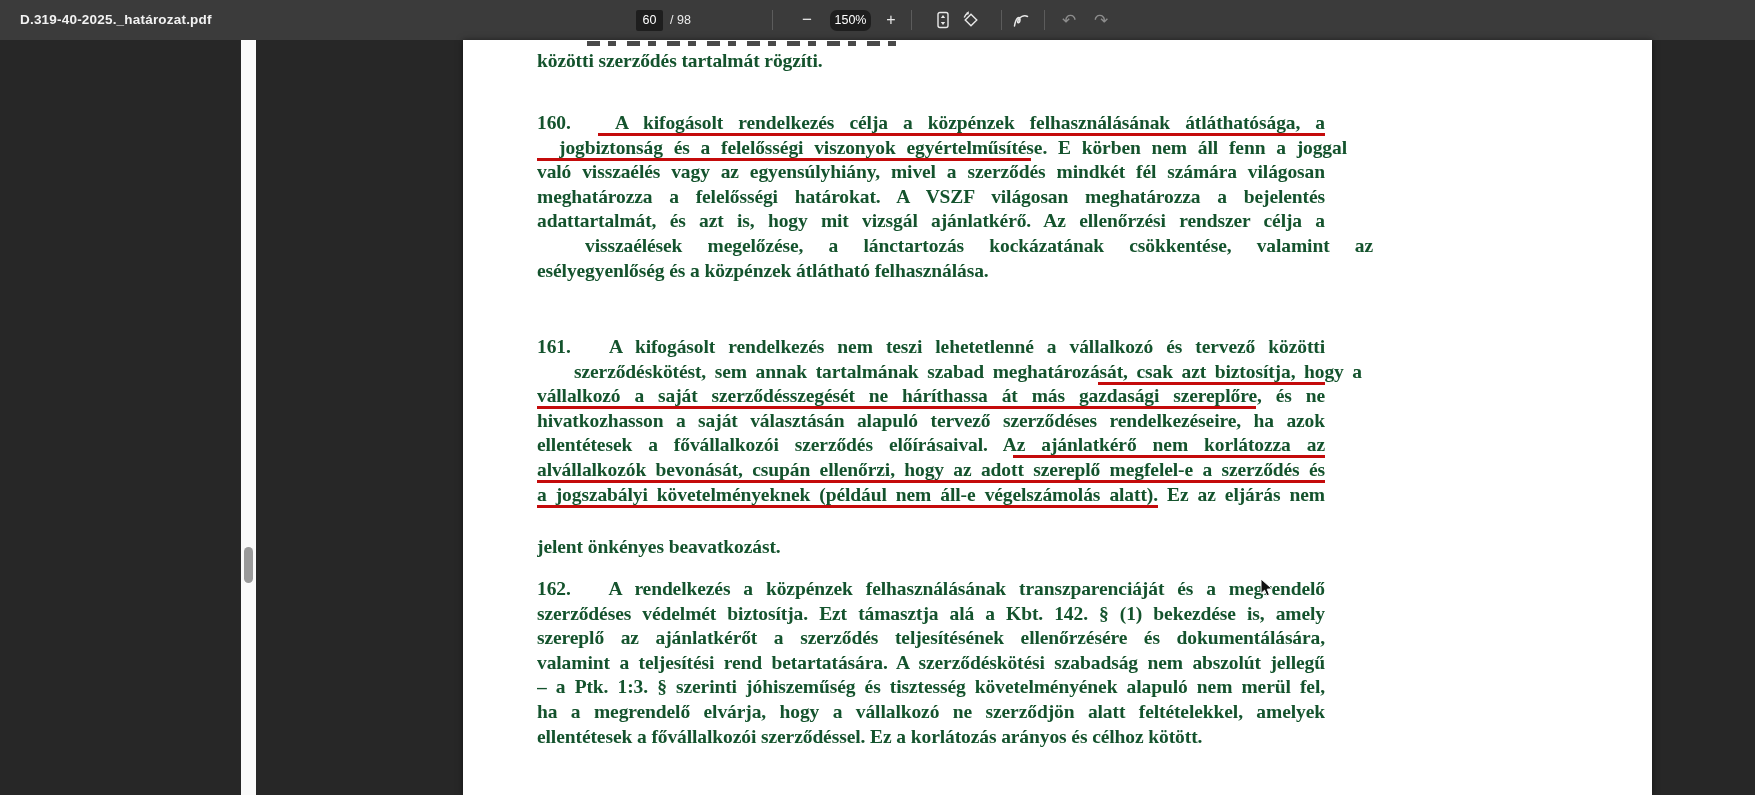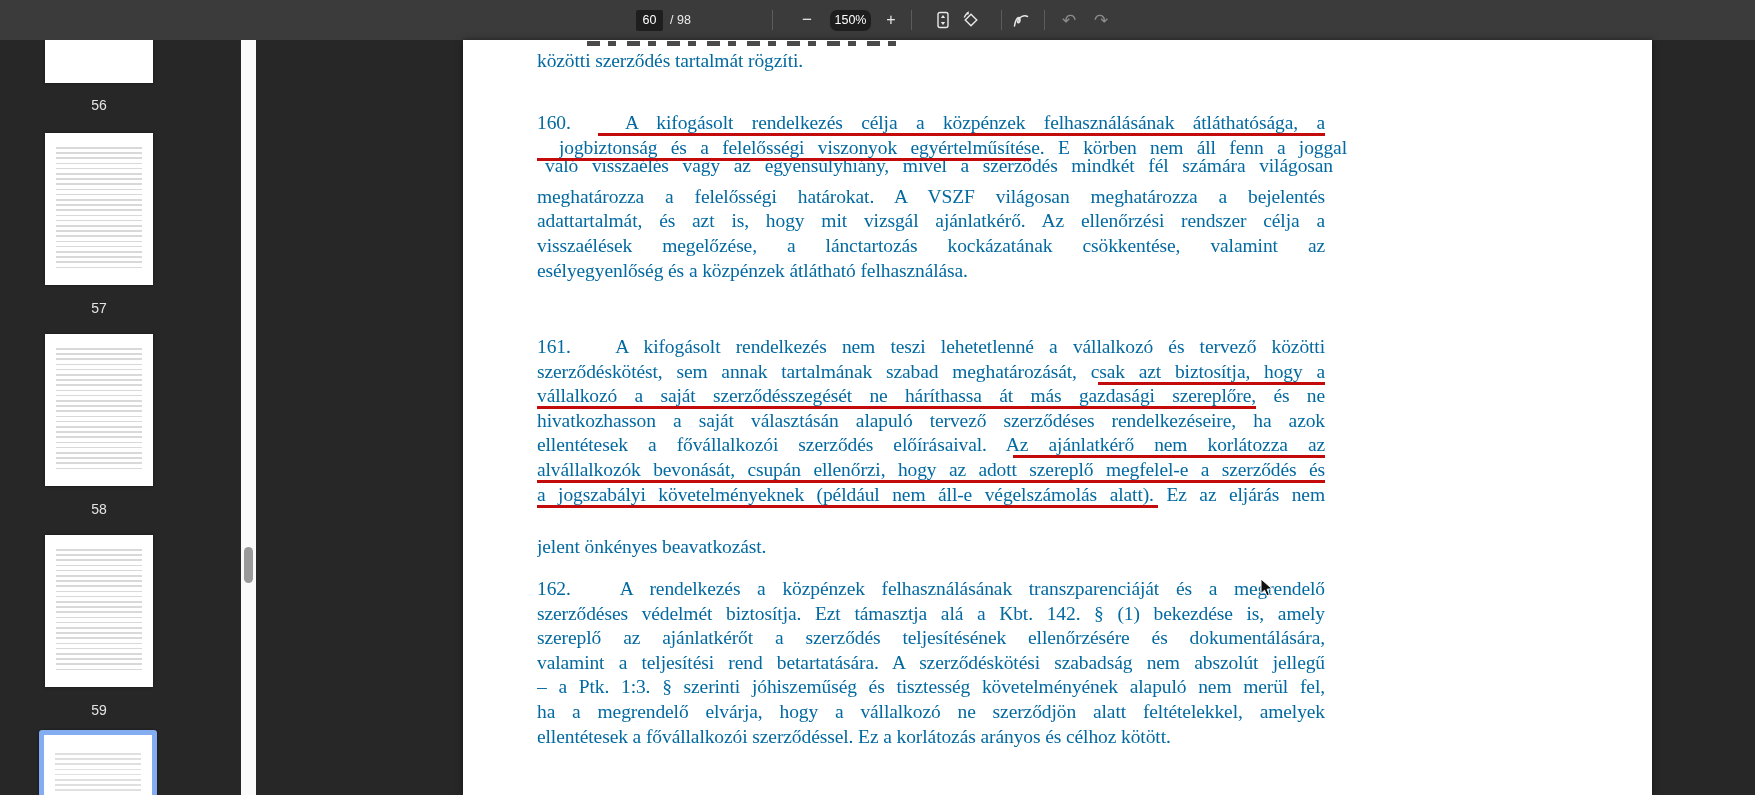--- a/index.html
+++ b/index.html
@@ -40,35 +40,36 @@
 
   
   #side-scroll{position:absolute;left:241px;top:40px;width:15px;height:755px;background:#fafafa;}
   #side-scroll-thumb{position:absolute;left:3px;top:507px;width:9px;height:36px;
                      background:#9a9a9a;border-radius:4.5px;}
 
   
   #page{position:absolute;left:463px;top:40px;width:1189px;height:755px;background:#ffffff;
         overflow:hidden;box-shadow:0 0 6px rgba(0,0,0,.5);}
   .dline{position:absolute;left:74px;width:788px;height:25px;overflow:hidden;
-         font-family:"Liberation Serif",serif;font-size:19.5px;color:#0369a1;
-         letter-spacing:-0.1px;white-space:nowrap;}
+         font-family:"Liberation Serif",serif;font-size:19.5px;color:#14532d;
+         letter-spacing:-0.1px;white-space:nowrap;font-weight:bold;}
   .dline.j{white-space:normal;text-align:justify;text-align-last:justify;}
   .redline{position:absolute;top:21px;height:3px;background:#c40b0b;}
   #clipped-remnant{position:absolute;left:124px;top:1px;width:320px;height:5px;opacity:.8;
     background:repeating-linear-gradient(90deg,#1c1c1c 0 13px,transparent 13px 21px,
                #1c1c1c 21px 29px,transparent 29px 40px);}
   #mouse-cursor{position:absolute;left:797px;top:538px;z-index:5;}
 </style>
 </head>
 <body>
 
 <div id="app">
 
   <div id="toolbar">
+    <span id="pdf-title">D.319-40-2025._határozat.pdf</span>
 
     <div id="page-input" class="tb-box">60</div>
     <div class="tb" id="page-count">/ 98</div>
 
     <div class="tb-div" style="left:772px"></div>
 
     <div class="tb-btn" id="zoom-out">−</div>
     <div id="zoom-box" class="tb-box">150%</div>
     <div class="tb-btn" id="zoom-in">+</div>
 
@@ -100,57 +101,38 @@
     <div class="tb-div" style="left:1044px"></div>
 
     <div class="tb-btn" id="undo-btn" style="left:1056px">
       <span>↶</span>
     </div>
     <div class="tb-btn" id="redo-btn" style="left:1088px">
       <span>↷</span>
     </div>
   </div>
 
-  <div id="sidebar">
-      <div class="thumb partial" style="top: -109px;"></div>
-      <div class="thumb-label" style="top: 57px;">56</div>
-      <div class="thumb" style="top: 93px;">
-        <div class="tx"></div>
-      </div>
-      <div class="thumb-label" style="top: 260px;">57</div>
-      <div class="thumb" style="top: 294px;">
-        <div class="tx"></div>
-      </div>
-      <div class="thumb-label" style="top: 461px;">58</div>
-      <div class="thumb" style="top: 495px;">
-        <div class="tx"></div>
-      </div>
-      <div class="thumb-label" style="top: 662px;">59</div>
-      <div class="thumb selected" style="top: 690px;">
-        <div class="tx"></div>
-      </div>
-    </div>
 
   <div id="side-scroll">
     <div id="side-scroll-thumb"></div>
   </div>
 
   <div id="page">
     <div id="clipped-remnant"></div>
     <div id="doc-lines">
         <div class="dline" style="top: 10px;">közötti szerződés tartalmát rögzíti.</div>
         <div class="dline j" style="top: 72px;">160.&nbsp;&nbsp; A kifogásolt rendelkezés célja a közpénzek felhasználásának átláthatósága, a</div>
         <div class="dline j" style="top: 96.6px; margin-left: 22px;">jogbiztonság és a felelősségi viszonyok egyértelműsítése. E körben nem áll fenn a joggal</div>
-        <div class="dline j" style="top: 115px; margin-left: 8px;">való visszaélés vagy az egyensúlyhiány, mivel a szerződés mindkét fél számára világosan</div>
+        <div class="dline j" style="top: 121px;">való visszaélés vagy az egyensúlyhiány, mivel a szerződés mindkét fél számára világosan</div>
         <div class="dline j" style="top: 145.8px;">meghatározza a felelősségi határokat. A VSZF világosan meghatározza a bejelentés</div>
         <div class="dline j" style="top: 170.4px;">adattartalmát, és azt is, hogy mit vizsgál ajánlatkérő. Az ellenőrzési rendszer célja a</div>
-        <div class="dline j" style="top: 195px;">visszaélések megelőzése, a lánctartozás kockázatának csökkentése, valamint az</div>
+        <div class="dline j" style="top: 195px; margin-left: 48px;">visszaélések megelőzése, a lánctartozás kockázatának csökkentése, valamint az</div>
         <div class="dline" style="top: 219.6px;">esélyegyenlőség és a közpénzek átlátható felhasználása.</div>
         <div class="dline j" style="top: 296px;">161.&nbsp;&nbsp; A kifogásolt rendelkezés nem teszi lehetetlenné a vállalkozó és tervező közötti</div>
-        <div class="dline j" style="top: 320.6px;">szerződéskötést, sem annak tartalmának szabad meghatározását, csak azt biztosítja, hogy a</div>
+        <div class="dline j" style="top: 320.6px; margin-left: 37px;">szerződéskötést, sem annak tartalmának szabad meghatározását, csak azt biztosítja, hogy a</div>
         <div class="dline j" style="top: 345.2px;">vállalkozó a saját szerződésszegését ne háríthassa át más gazdasági szereplőre, és ne</div>
         <div class="dline j" style="top: 369.8px;">hivatkozhasson a saját választásán alapuló tervező szerződéses rendelkezéseire, ha azok</div>
         <div class="dline j" style="top: 394.4px;">ellentétesek a fővállalkozói szerződés előírásaival. Az ajánlatkérő nem korlátozza az</div>
         <div class="dline j" style="top: 419px;">alvállalkozók bevonását, csupán ellenőrzi, hogy az adott szereplő megfelel-e a szerződés és</div>
         <div class="dline j" style="top: 443.6px;">a jogszabályi követelményeknek (például nem áll-e végelszámolás alatt). Ez az eljárás nem</div>
         <div class="dline" style="top: 496px;">jelent önkényes beavatkozást.</div>
         <div class="dline j" style="top: 538px;">162.&nbsp;&nbsp; A rendelkezés a közpénzek felhasználásának transzparenciáját és a megrendelő</div>
         <div class="dline j" style="top: 562.6px;">szerződéses védelmét biztosítja. Ezt támasztja alá a Kbt. 142. § (1) bekezdése is, amely</div>
         <div class="dline j" style="top: 587.2px;">szereplő az ajánlatkérőt a szerződés teljesítésének ellenőrzésére és dokumentálására,</div>
         <div class="dline j" style="top: 611.8px;">valamint a teljesítési rend betartatására. A szerződéskötési szabadság nem abszolút jellegű</div>

